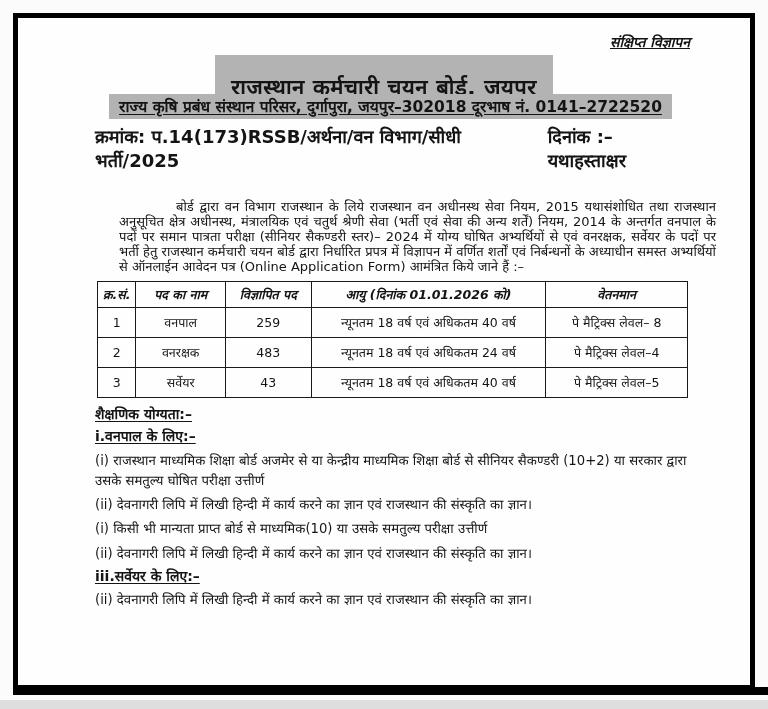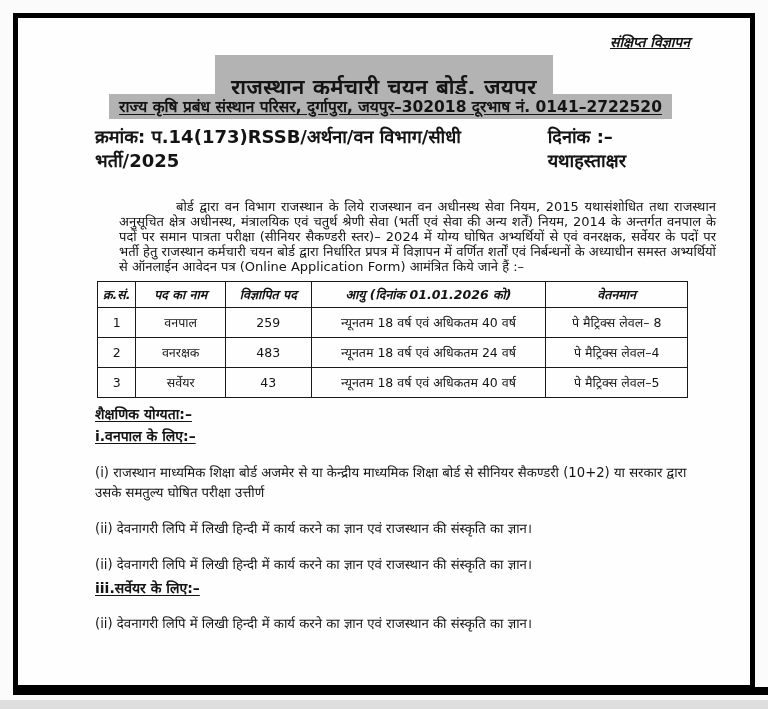--- a/index.html
+++ b/index.html
@@ -80,21 +80,21 @@
   .col-age { width: 39.8%; }
   .col-pay { width: 24%; }
 
   .qual { position: absolute; top: 404px; left: 95px; width: 597px; }
   .qual h3 {
     font-size: 14px; font-weight: bold; line-height: 20.3px;
     text-decoration: underline; text-underline-offset: 2px;
     margin: 0 0 2px;
   }
   .qual p {
-    font-size: 13.2px; line-height: 20.3px; margin: 16px 0 2px;
+    font-size: 13.2px; line-height: 20.3px; margin: 4px 0 2px;
     text-align: left;
   }
 
   .bottom-rule {
     position: absolute; left: 13px; top: 687px;
     width: 755px; height: 8px; background: #000;
   }
   .bottom-strip {
     position: absolute; left: 0; top: 700px;
     width: 768px; height: 9px; background: #dedede;
@@ -167,20 +167,21 @@
     </tbody>
   </table>
 
   <div class="qual">
     <h3>शैक्षणिक योग्यता:–</h3>
 
     <h3>i.वनपाल के लिए:–</h3>
     <p>(i) राजस्थान माध्यमिक शिक्षा बोर्ड अजमेर से या केन्द्रीय माध्यमिक शिक्षा बोर्ड  से सीनियर सैकण्डरी (10+2) या सरकार द्वारा उसके समतुल्य घोषित परीक्षा उत्तीर्ण</p>
     <p>(ii) देवनागरी लिपि में लिखी हिन्दी में कार्य करने का ज्ञान एवं राजस्थान की संस्कृति का ज्ञान।</p>
 
+    <p>(i) किसी भी मान्यता प्राप्त बोर्ड से माध्यमिक(10) या उसके समतुल्य परीक्षा उत्तीर्ण</p>
     <p>(ii) देवनागरी लिपि में लिखी हिन्दी में कार्य करने का ज्ञान एवं राजस्थान की संस्कृति का ज्ञान।</p>
 
     <h3>iii.सर्वेयर के लिए:–</h3>
     <p>(ii) देवनागरी लिपि में लिखी हिन्दी में कार्य करने का ज्ञान एवं राजस्थान की संस्कृति का ज्ञान।</p>
   </div>
 
   <div class="bottom-rule"></div>
   <div class="bottom-strip"></div>
 
 </div>

